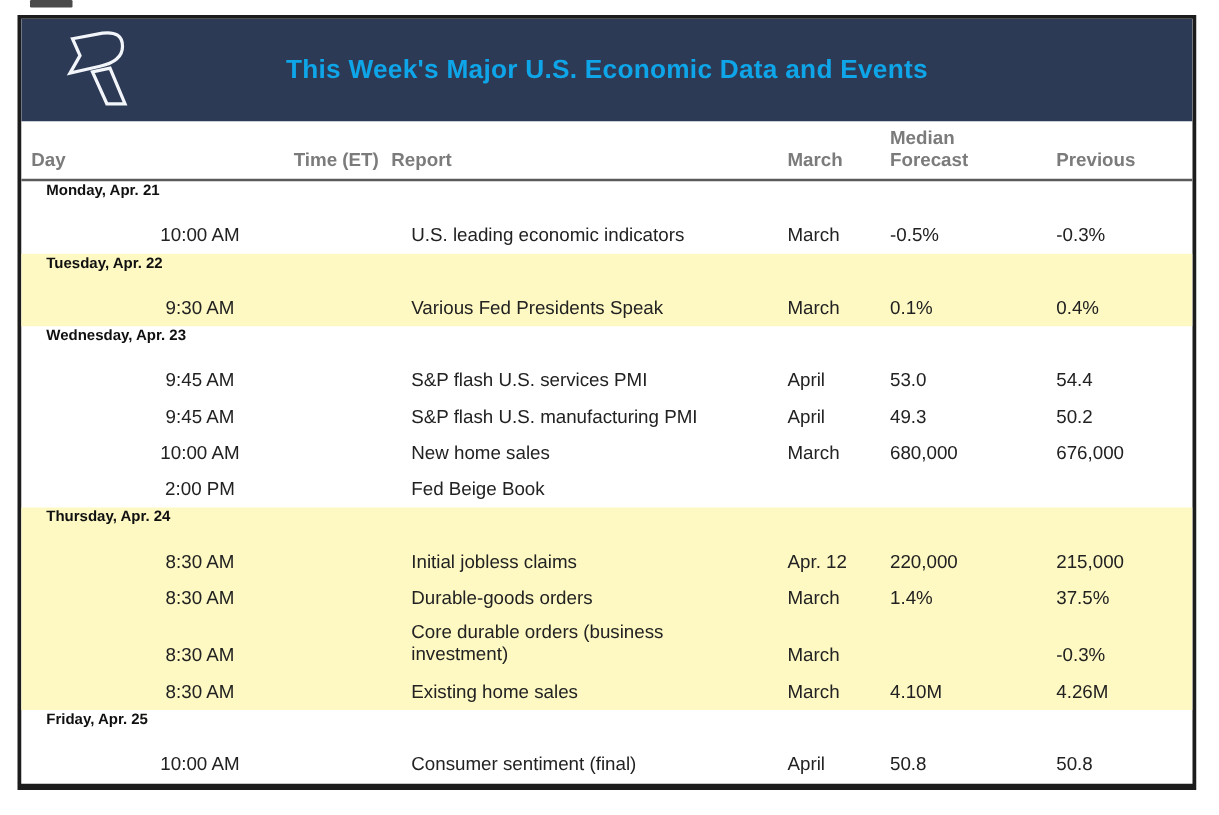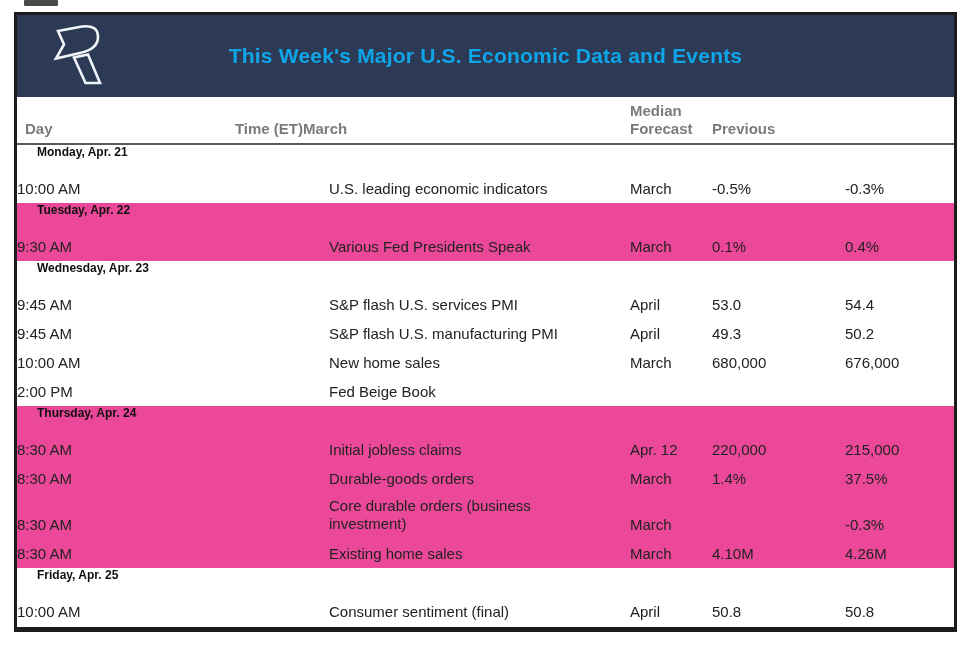--- a/index.html
+++ b/index.html
@@ -22,32 +22,32 @@
   .title{color:#0ea5e9;font-size:21px;font-weight:bold;letter-spacing:.2px;}
   .colheader{
     display:grid;grid-template-columns:286px 327px 82px 133px 1fr;
     align-items:end;height:48px;padding-bottom:5px;box-sizing:border-box;
     border-bottom:2px solid #5a5a5a;
     color:#7b7b7b;font-weight:bold;font-size:15px;line-height:18px;
   }
   .ch-daytime{display:flex;justify-content:space-between;padding-left:8px;}
   .ch-report{padding-left:10px;}
   .fc{display:inline-block;width:76px;}
-  .section.shaded{background:#ec4899;}
+  .section.shaded{background:#fef9c3;}
   .day-row{
     height:29px;display:flex;padding-left:20px;
     font-weight:bold;font-size:12px;color:#101010;
   }
   .row{
     display:grid;grid-template-columns:286px 327px 82px 133px 1fr;
     align-items:end;min-height:29px;padding-bottom:6px;box-sizing:border-box;
     font-size:15px;line-height:17px;color:#222;
   }
   .row.tall{min-height:46px;}
-  .time-cell{text-align:left;white-space:nowrap;}
+  .time-cell{text-align:center;white-space:nowrap;}
   .report-cell{padding-left:26px;}
   .report-cell.wrap{max-width:245px;line-height:18px;}
 </style>
 </head>
 <body>
 
 <div class="artifact"></div>
 
 <div class="frame">
 
@@ -61,20 +61,21 @@
       </svg>
     </div>
     <div class="title">This Week's Major U.S. Economic Data and Events</div>
   </div>
 
   <div class="colheader">
     <div class="ch-daytime">
       <span>Day</span>
       <span>Time (ET)</span>
     </div>
+    <div class="ch-report">Report</div>
     <div class="ch-period">March</div>
     <div class="ch-forecast">
       <span class="fc">Median Forecast</span>
     </div>
     <div class="ch-previous">Previous</div>
   </div>
 
   <div id="table-body">
       <div class="section">
         <div class="day-row">

